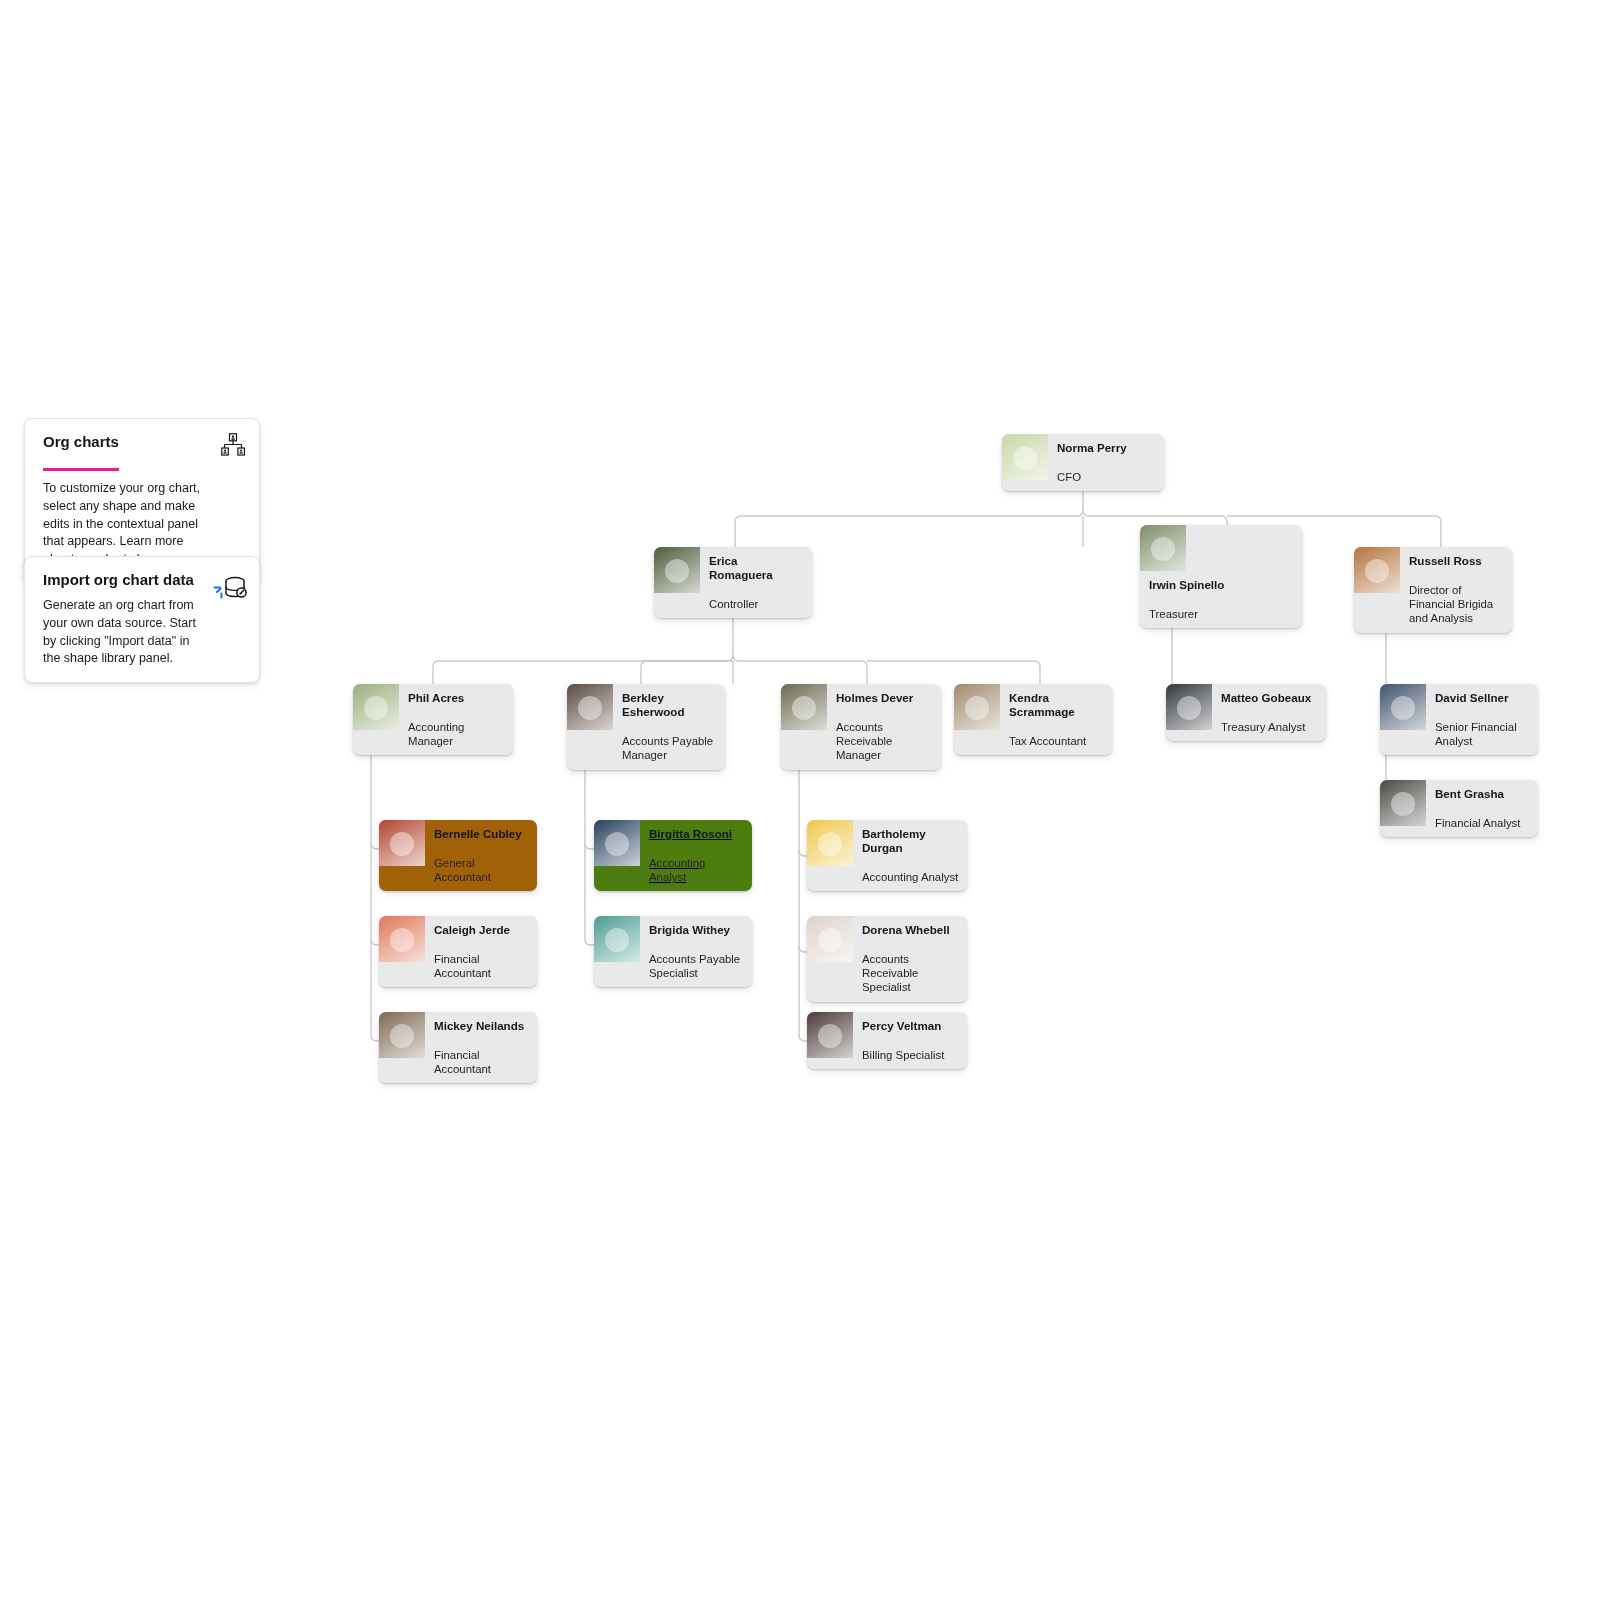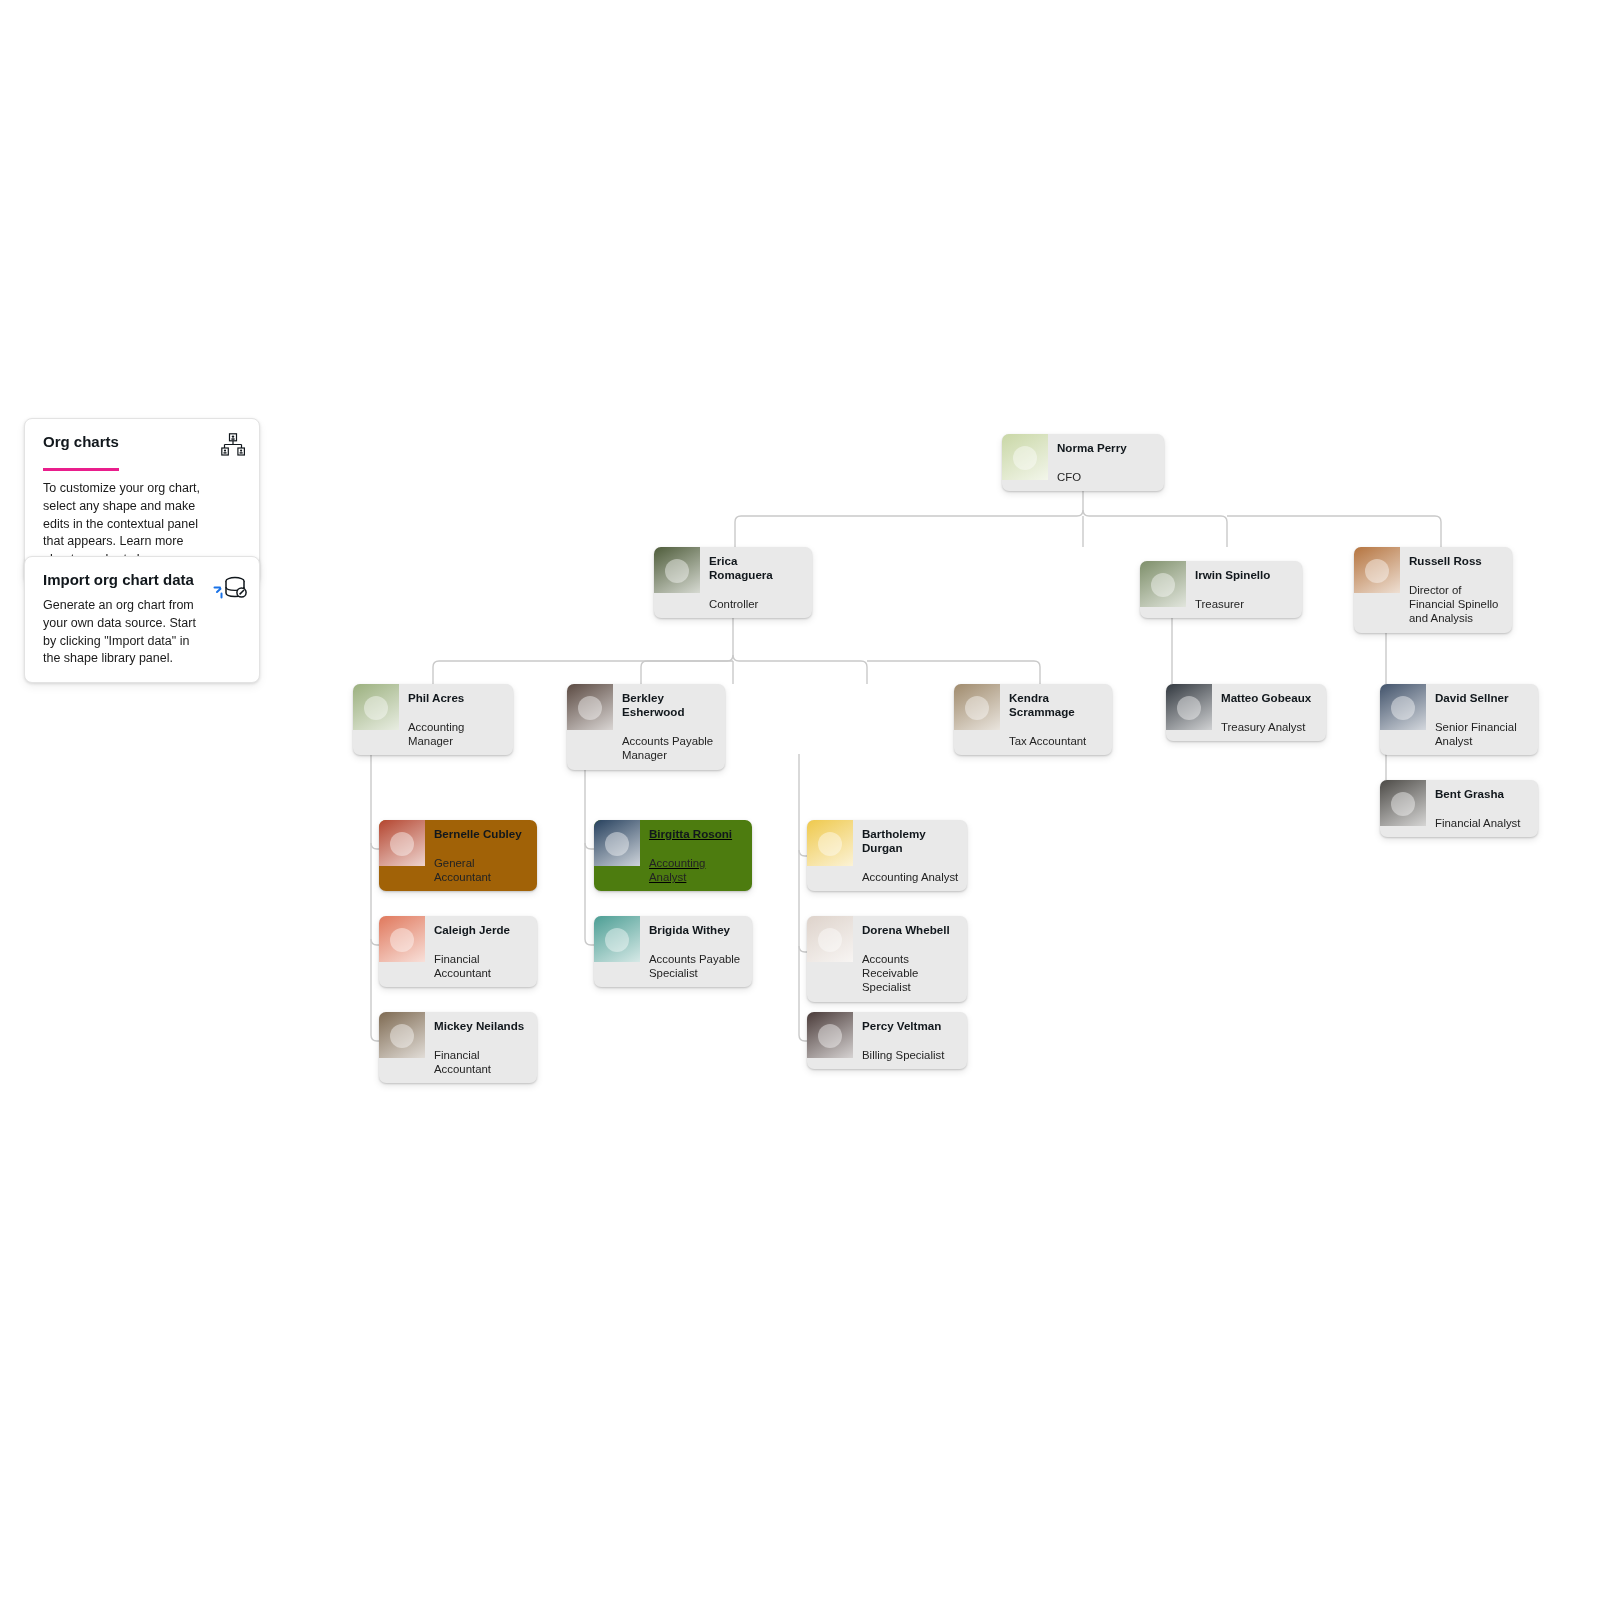--- a/index.html
+++ b/index.html
@@ -139,56 +139,65 @@
     </div>
     <div class="node tall" style="left: 654px; top: 547px; width: 158px; min-height: 46px; background: rgb(233, 233, 233);">
       <div class="photo" style="background: linear-gradient(150deg, rgb(78, 92, 58) 0%, rgb(255, 255, 255) 130%);">
         <div style="position: absolute; left: 11px; top: 12px; width: 24px; height: 24px; border-radius: 50%; background: rgba(255, 255, 255, 0.42);"></div>
       </div>
       <div class="meta">
         <span class="nm">Erica Romaguera</span>
         <span class="ti">Controller</span>
       </div>
     </div>
-    <div class="node tall" style="left: 1140px; top: 561px; width: 162px; min-height: 46px; background: rgb(233, 233, 233);">
+    <div class="node tall" style="left: 1140px; top: 525px; width: 162px; min-height: 46px; background: rgb(233, 233, 233); flex-direction: column;">
       <div class="photo" style="background: linear-gradient(150deg, rgb(126, 143, 106) 0%, rgb(255, 255, 255) 130%);">
         <div style="position: absolute; left: 11px; top: 12px; width: 24px; height: 24px; border-radius: 50%; background: rgba(255, 255, 255, 0.42);"></div>
       </div>
       <div class="meta">
         <span class="nm">Irwin Spinello</span>
         <span class="ti">Treasurer</span>
       </div>
     </div>
     <div class="node tall" style="left: 1354px; top: 547px; width: 158px; min-height: 70px; background: rgb(233, 233, 233);">
       <div class="photo" style="background: linear-gradient(150deg, rgb(181, 116, 63) 0%, rgb(255, 255, 255) 130%);">
         <div style="position: absolute; left: 11px; top: 12px; width: 24px; height: 24px; border-radius: 50%; background: rgba(255, 255, 255, 0.42);"></div>
       </div>
       <div class="meta">
         <span class="nm">Russell Ross</span>
-        <span class="ti">Director of Financial Spinello and Analysis</span>
+        <span class="ti">Director of Financial Brigida and Analysis</span>
       </div>
     </div>
     <div class="node tall" style="left: 353px; top: 684px; width: 160px; min-height: 56px; background: rgb(233, 233, 233);">
       <div class="photo" style="background: linear-gradient(150deg, rgb(155, 176, 126) 0%, rgb(255, 255, 255) 130%);">
         <div style="position: absolute; left: 11px; top: 12px; width: 24px; height: 24px; border-radius: 50%; background: rgba(255, 255, 255, 0.42);"></div>
       </div>
       <div class="meta">
         <span class="nm">Phil Acres</span>
         <span class="ti">Accounting Manager</span>
       </div>
     </div>
     <div class="node tall" style="left: 567px; top: 684px; width: 158px; min-height: 70px; background: rgb(233, 233, 233); justify-content: center;">
       <div class="photo" style="background: linear-gradient(150deg, rgb(91, 74, 66) 0%, rgb(255, 255, 255) 130%);">
         <div style="position: absolute; left: 11px; top: 12px; width: 24px; height: 24px; border-radius: 50%; background: rgba(255, 255, 255, 0.42);"></div>
       </div>
       <div class="meta">
         <span class="nm">Berkley Esherwood</span>
         <span class="ti">Accounts Payable Manager</span>
       </div>
     </div>
+    <div class="node tall" style="left: 781px; top: 684px; width: 160px; min-height: 70px; background: rgb(233, 233, 233);">
+      <div class="photo" style="background: linear-gradient(150deg, rgb(109, 106, 82) 0%, rgb(255, 255, 255) 130%);">
+        <div style="position: absolute; left: 11px; top: 12px; width: 24px; height: 24px; border-radius: 50%; background: rgba(255, 255, 255, 0.42);"></div>
+      </div>
+      <div class="meta">
+        <span class="nm">Holmes Dever</span>
+        <span class="ti">Accounts Receivable Manager</span>
+      </div>
+    </div>
     <div class="node tall" style="left: 954px; top: 684px; width: 158px; min-height: 56px; background: rgb(233, 233, 233);">
       <div class="photo" style="background: linear-gradient(150deg, rgb(160, 139, 109) 0%, rgb(255, 255, 255) 130%);">
         <div style="position: absolute; left: 11px; top: 12px; width: 24px; height: 24px; border-radius: 50%; background: rgba(255, 255, 255, 0.42);"></div>
       </div>
       <div class="meta">
         <span class="nm">Kendra Scrammage</span>
         <span class="ti">Tax Accountant</span>
       </div>
     </div>
     <div class="node tall" style="left: 1166px; top: 684px; width: 160px; min-height: 46px; background: rgb(233, 233, 233); justify-content: space-between;">

